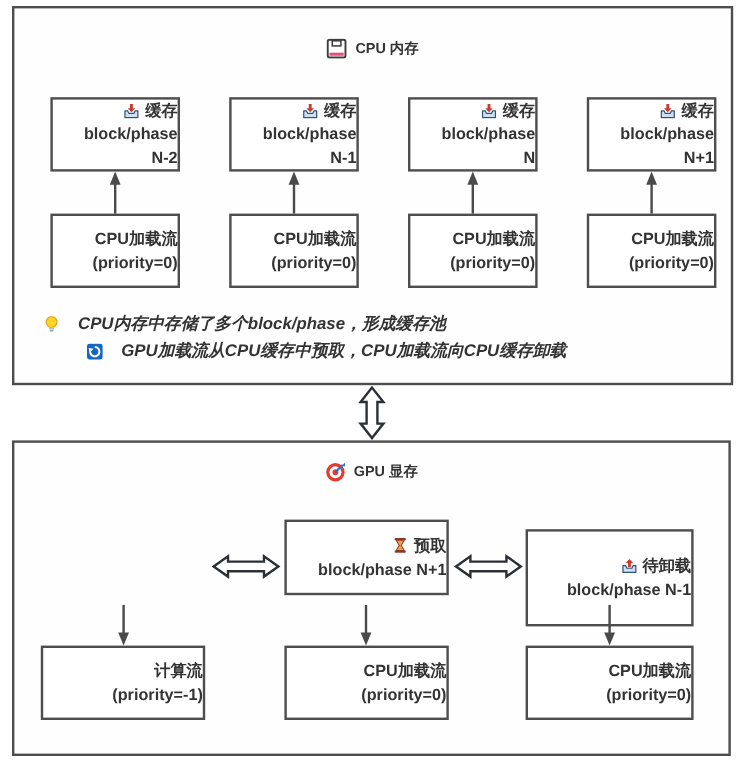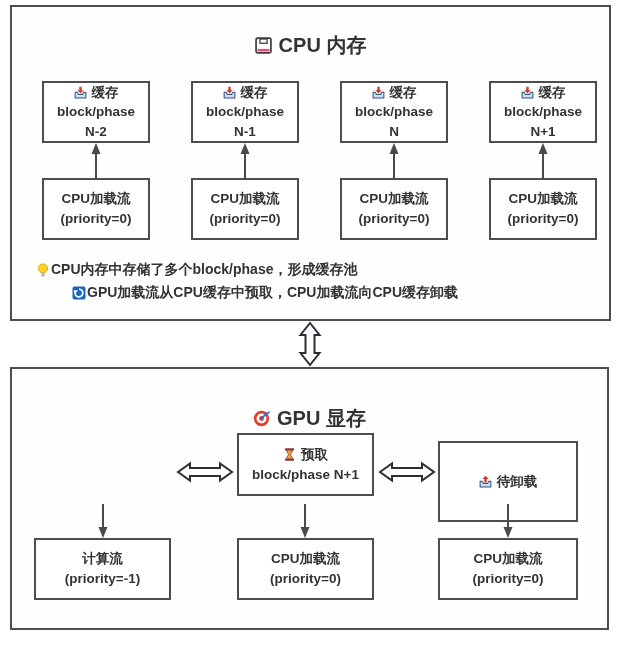--- a/index.html
+++ b/index.html
@@ -7,32 +7,32 @@
     position:relative; width:623px; height:647px; background:#ffffff;
     font-family:"Liberation Sans", sans-serif; font-weight:700; color:#333333;
     overflow:hidden;
   }
   * { box-sizing:border-box; }
   .container {
     position:absolute; border:2px solid #4d4d4d; background:#fefefe;
   }
   .section-title {
     position:absolute; left:0; right:0; display:flex; justify-content:center;
-    align-items:center; gap:7px; font-size:20px; color:#333;
+    align-items:center; gap:7px; font-size:12px; color:#333;
   }
   .box {
     position:absolute; border:2px solid #4d4d4d; background:#ffffff;
-    display:flex; flex-direction:column; align-items:center; justify-content:center;
+    display:flex; flex-direction:column; align-items:flex-end; justify-content:center;
     text-align:center; font-size:13.5px; line-height:1.45; color:#333;
   }
   .box .iconline { display:flex; align-items:center; gap:5px; }
   .icon { display:inline-flex; flex:0 0 auto; }
   .note {
-    position:absolute; display:flex; align-items:center; gap:1px;
-    font-size:14px; white-space:nowrap; color:#333;
+    position:absolute; display:flex; align-items:center; gap:15px;
+    font-size:14px; white-space:nowrap; color:#333;font-style:italic;
   }
   .arrow { position:absolute; }
 </style>
 </head>
 <body>
 
 <div class="page">
 
   <div class="container" style="left:10px; top:5px; width:601px; height:316px;">
 
@@ -158,21 +158,21 @@
       <span>GPU加载流从CPU缓存中预取，CPU加载流向CPU缓存卸载</span>
     </div>
   </div>
 
   <svg class="arrow" style="left:297px; top:321px;" width="26" height="46" viewBox="0 0 26 46">
     <polygon points="13,2 3.5,14 8.5,14 8.5,32 3.5,32 13,44 22.5,32 17.5,32 17.5,14 22.5,14" fill="#ffffff" stroke="#2b2f36" stroke-width="2" stroke-linejoin="miter"></polygon>
   </svg>
 
   <div class="container" style="left:10px; top:367px; width:599px; height:263px;">
 
-    <div class="section-title" style="top:36px;align-items:center;">
+    <div class="section-title" style="top:16px;align-items:center;">
       <span class="icon">
         <svg width="17" height="17" viewBox="0 0 16 16">
           <circle cx="8" cy="8" r="7.2" fill="#e63a2e"></circle>
           <circle cx="8" cy="8" r="4.7" fill="#ffffff"></circle>
           <circle cx="8" cy="8" r="2.3" fill="#e63a2e"></circle>
           <line x1="8" y1="8" x2="13.6" y2="2.4" stroke="#2e6fd8" stroke-width="1.7"></line>
           <polygon points="13.6,2.4 15.6,0.4 15.6,3.4 12.6,3.4" fill="#2e6fd8"></polygon>
         </svg>
       </span>
       <span>GPU 显存</span>
@@ -204,20 +204,21 @@
     <div class="box" style="left:426px; top:72px; width:140px; height:81px;">
       <div class="iconline">
         <span class="icon">
           <svg width="13" height="13" viewBox="0 0 14 14">
             <polygon points="7,0.8 10.4,4.4 8.3,4.4 8.3,8.2 5.7,8.2 5.7,4.4 3.6,4.4" fill="#c63d2f"></polygon>
             <path d="M1.2,6.8 L3.6,6.8 L4.8,9.2 L9.2,9.2 L10.4,6.8 L12.8,6.8 L12.8,13 L1.2,13 Z" fill="#cde0f2" stroke="#33527a" stroke-width="1.1" stroke-linejoin="round"></path>
           </svg>
         </span>
         <span>待卸载</span>
       </div>
+      <div>block/phase N-1</div>
     </div>
 
     <svg class="arrow" style="left:85px; top:135px;" width="12" height="34" viewBox="0 0 12 34">
       <line x1="6" y1="0" x2="6" y2="25" stroke="#4a4a4a" stroke-width="2"></line>
       <polygon points="6,34 1.5,23 10.5,23" fill="#4a4a4a"></polygon>
     </svg>
     <svg class="arrow" style="left:287px; top:135px;" width="12" height="34" viewBox="0 0 12 34">
       <line x1="6" y1="0" x2="6" y2="25" stroke="#4a4a4a" stroke-width="2"></line>
       <polygon points="6,34 1.5,23 10.5,23" fill="#4a4a4a"></polygon>
     </svg>

